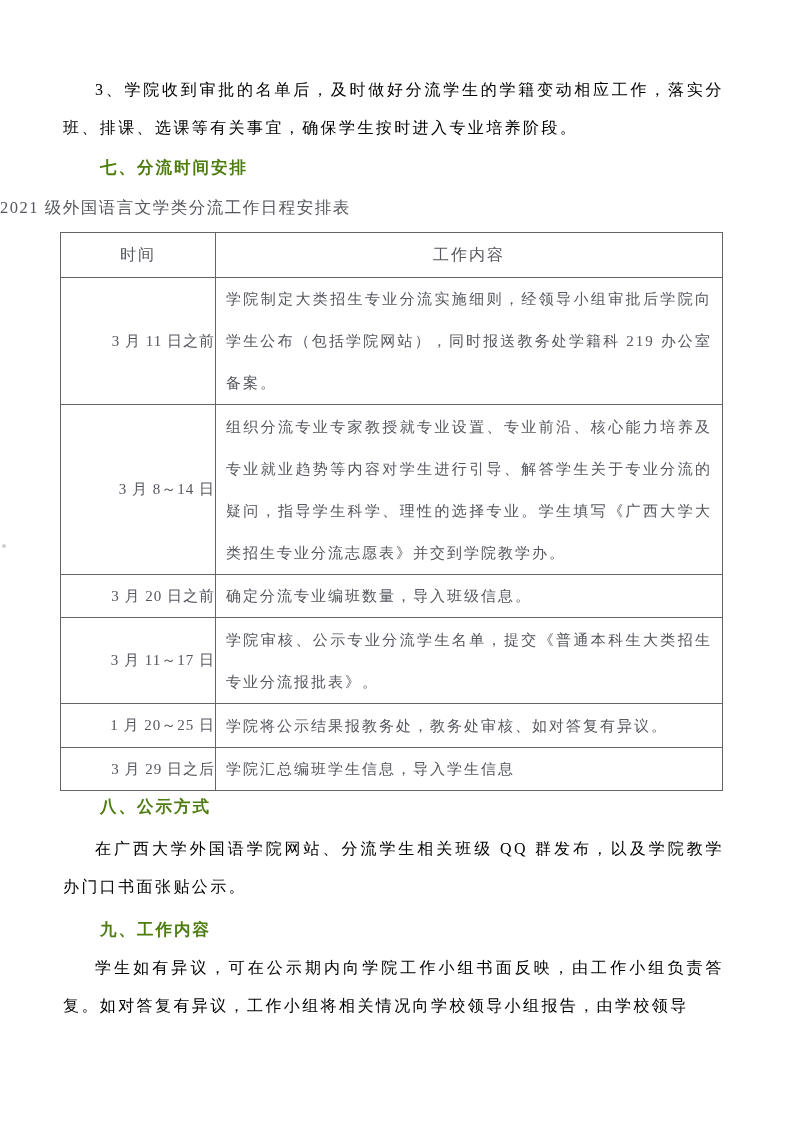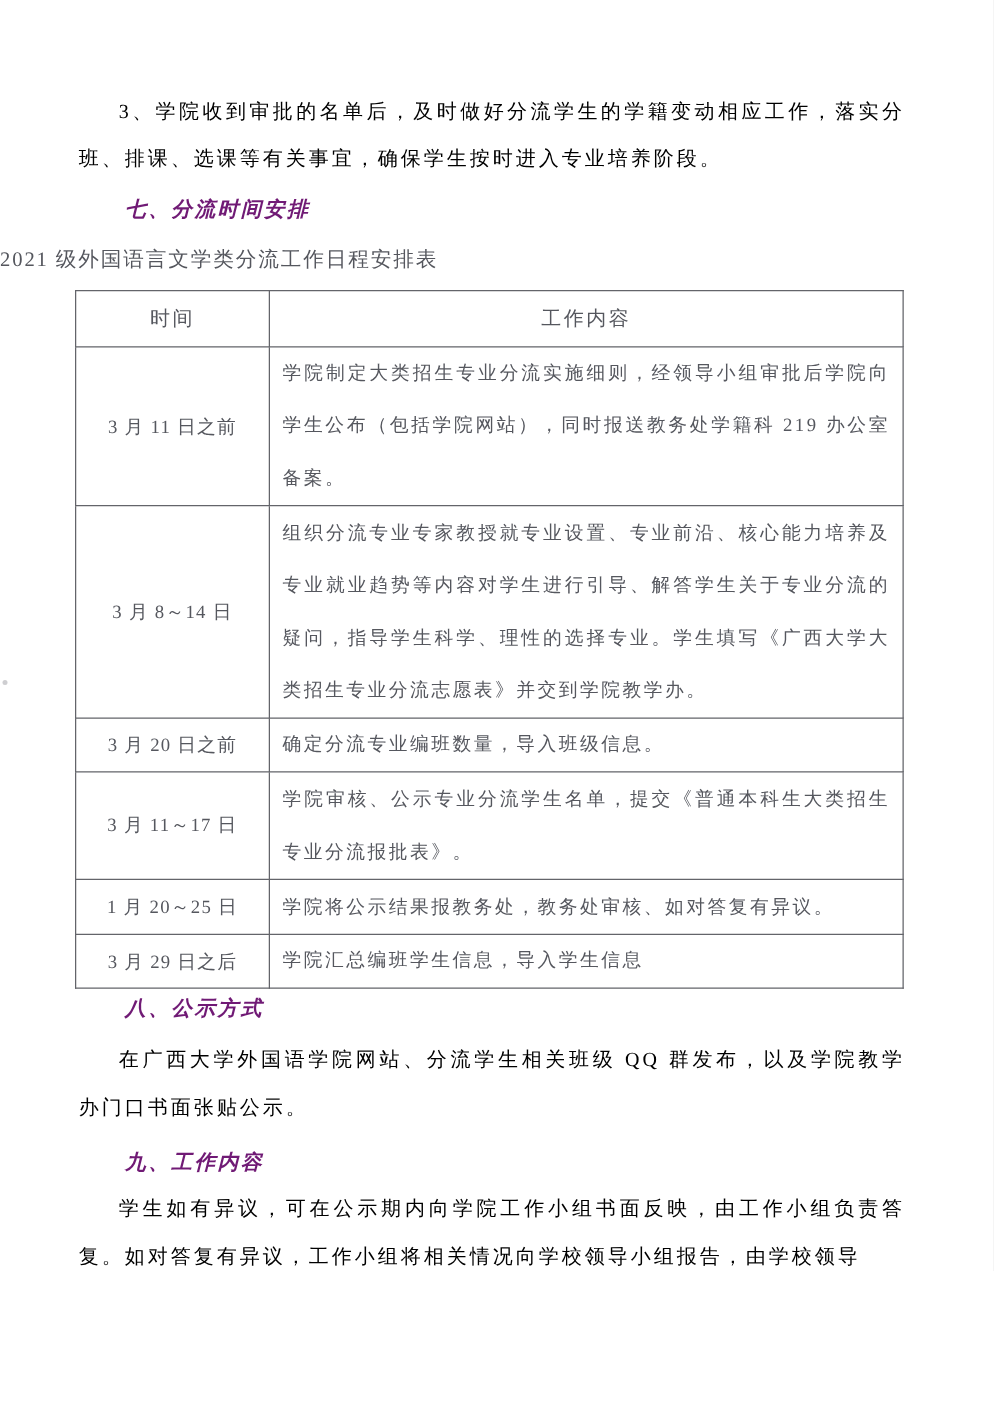--- a/index.html
+++ b/index.html
@@ -25,23 +25,22 @@
     color: #000000;
   }
   .indent { text-indent: 2em; }
   .heading {
     position: absolute;
     left: 100px;
     font-size: 16.5px;
     font-weight: bold;
     line-height: 38px;
     letter-spacing: 2px;
-    color: #701a75;
+    color: #4d7c0f;
     white-space: nowrap;
-    font-style: italic;
   }
   .table-title {
     position: absolute;
     left: 0;
     width: 795px;
     text-align: left;
     font-size: 16.5px;
     line-height: 38px;
     letter-spacing: 1.5px;
     color: #55575e;
@@ -63,21 +62,21 @@
   }
   .schedule-table col.time-col { width: 155px; }
   .schedule-table th {
     font-size: 16px;
     letter-spacing: 2px;
     text-align: center;
   }
   td.time-cell {
     font-size: 15px;
     letter-spacing: 1px;
-    text-align: center;
+    text-align: right;
     white-space: nowrap;
   }
   td.content-cell {
     font-size: 15px;
     letter-spacing: 2px;
     line-height: 42px;
     text-align: justify;
     padding: 0 10px;
   }
   .artifact-dot {

